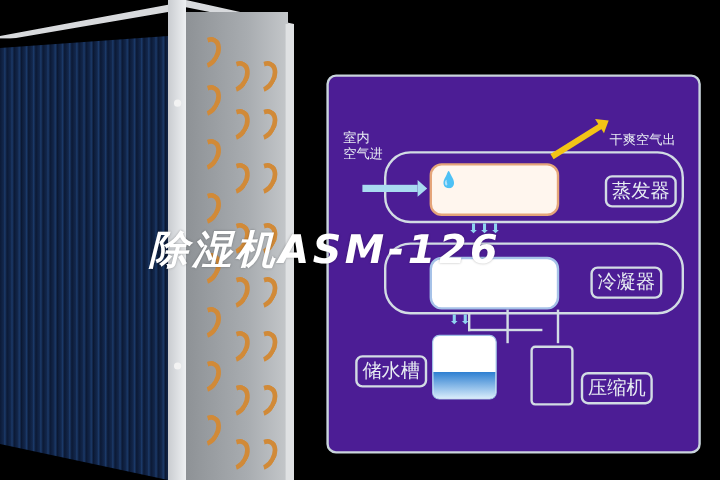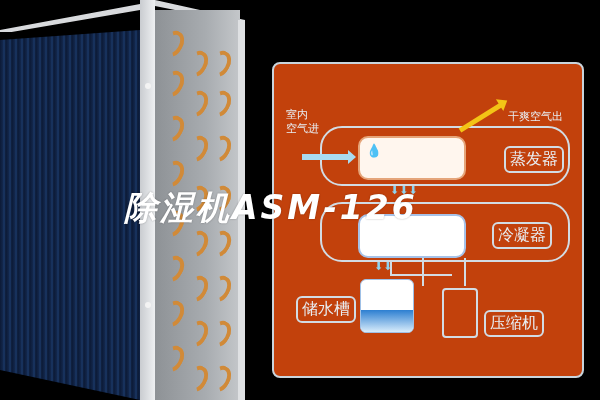--- a/index.html
+++ b/index.html
@@ -10,21 +10,21 @@
     background:repeating-linear-gradient(90deg,#0c1a36 0px,#13284d 3px,#1b3a6a 4px,#0b1730 6px);
     clip-path:polygon(0 10px,140px 0,140px 370px,0 340px);}
   .coil-side-frame{position:absolute;left:140px;top:0px;width:15px;height:400px;background:linear-gradient(90deg,#c9ccd0,#eef0f2);}
   .coil-side{position:absolute;left:155px;top:10px;width:85px;height:390px;background:linear-gradient(90deg,#8e9296,#a8acb0 60%,#c4c7ca);}
   .coil-top{position:absolute;left:0;top:0;width:245px;height:32px;
     clip-path:polygon(0 30px,140px 4px,155px 0,245px 20px,245px 24px,155px 6px,140px 10px,0 34px);background:#d8dadd;}
   .coil-right{position:absolute;left:238px;top:20px;width:7px;height:380px;background:#dfe1e3;}
   .tube{position:absolute;width:12px;height:20px;border:4px solid #d18a38;border-left-color:transparent;border-bottom-color:transparent;border-radius:50%;transform:rotate(30deg);}
   .bolt{position:absolute;width:6px;height:6px;border-radius:50%;background:#f3f3f3;left:145px;}
   
-  .diagram{position:absolute;left:272px;top:62px;width:308px;height:312px;background:#c2410c;border:2px solid #c9d4dc;border-radius:8px;}
+  .diagram{position:absolute;left:272px;top:62px;width:308px;height:312px;background:#4c1d95;border:2px solid #c9d4dc;border-radius:8px;}
   .box{position:absolute;border:2px solid #d2dce4;border-radius:22px;}
   .evap{left:46px;top:62px;width:246px;height:56px;}
   .cond{left:46px;top:138px;width:246px;height:56px;}
   .pad{position:absolute;background:#fff;border-radius:10px;}
   .pad-evap{left:84px;top:72px;width:104px;height:40px;background:#fff6ee;border:2px solid #e5a57a;}
   .pad-cond{left:84px;top:150px;width:104px;height:40px;border:2px solid #a6c2e8;}
   .drop{position:absolute;font-size:13px;line-height:13px;}
   .label{position:absolute;color:#e8eef3;font-size:11px;line-height:13px;}
   .tag{position:absolute;border:2px solid #d2dce4;border-radius:6px;color:#e8eef3;font-size:16px;padding:1px 4px;}
   .arrow-in{position:absolute;left:28px;top:90px;width:46px;height:6px;background:#a9dbf1;}

